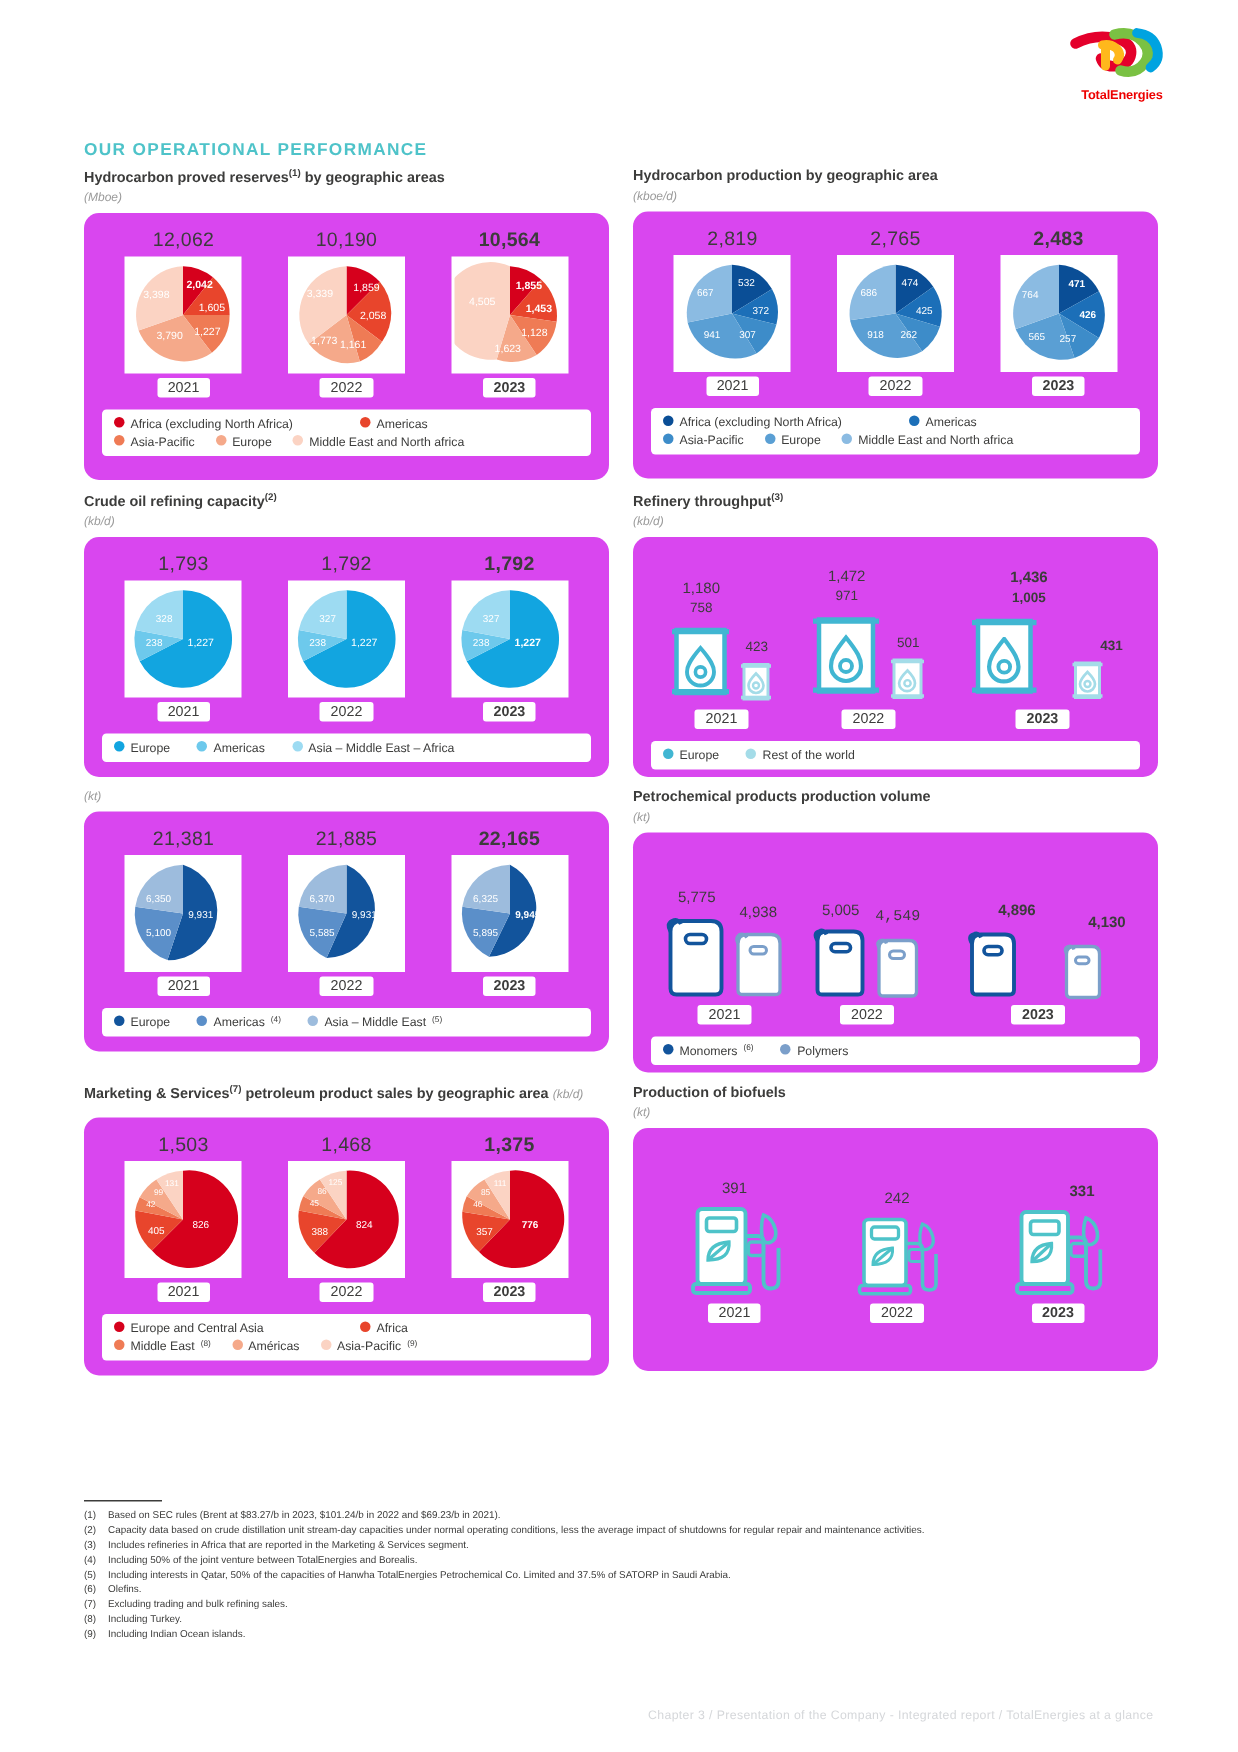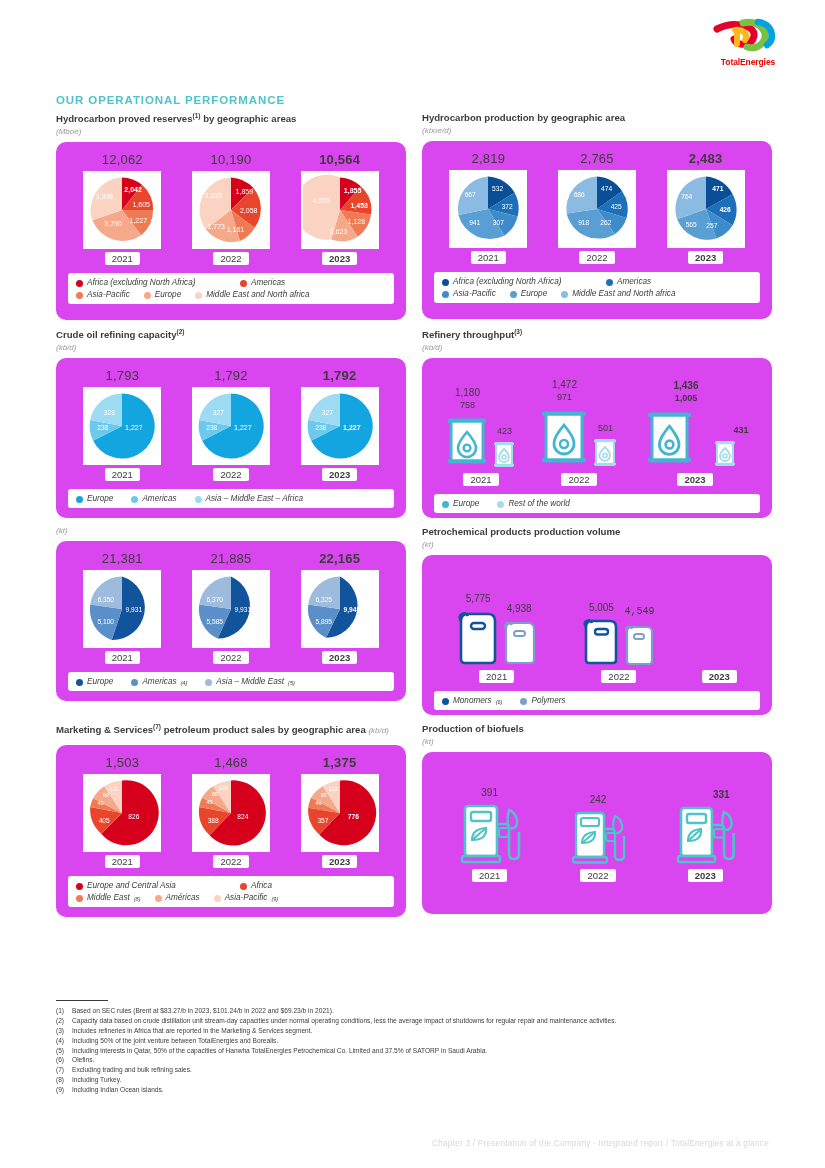--- a/index.html
+++ b/index.html
@@ -64,21 +64,21 @@
 
   .pie-box { background: #fff; padding: 2px; display: flex; align-items: center; justify-content: center; }
 
   
   .legend {
     background: #ffffff; border-radius: 3px;
     margin-top: 8px; padding: 5px 8px;
     display: flex; flex-wrap: wrap; gap: 3px 14px;
     font-size: 8.2px; color: #3c3c3b;
   }
-  .legend-item { display: flex; align-items: flex-end; gap: 4px; font-style: italic; }
+  .legend-item { display: flex; align-items: flex-start; gap: 4px; }
   .legend-item sup { font-size: 5.5px; }
   .dot { width: 7px; height: 7px; border-radius: 50%; flex: none; }
 
   .legend.cols5 .legend-item:nth-child(1) { width: 150px; }
   .legend.cols5 .legend-item:nth-child(2) { width: 80px; }
   .legend.cols3 { gap: 3px 18px; }
 
   
   .footnotes {
     position: absolute; left: 56px; top: 1000px; width: 720px;
@@ -599,20 +599,38 @@
                     <path d="M4 12 q0 -5 5 -5 h15 q5 0 5 5 v29 q0 3 -3 3 h-19 q-3 0 -3 -3 z" fill="#fff" stroke="#7b9fca" stroke-width="2.2"></path>
                     <path d="M4 12 q-2 -4 1 -5 q3 -1 4 2" fill="none" stroke="#7b9fca" stroke-width="2.2"></path>
                     <rect x="11" y="14" width="10" height="5" rx="2.5" fill="none" stroke="#7b9fca" stroke-width="2"></rect>
                   </svg>
                 </div>
               </div>
               <div class="year">2022</div>
             </div>
 
             <div class="icon-col">
+              <div class="icon-pair">
+                <div class="stack">
+                  <div class="lbl bold" style="margin-bottom:3px;">4,896</div>
+                  <svg width="36" height="51" viewBox="0 0 36 51">
+                    <path d="M4 13 q0 -6 6 -6 h16 q6 0 6 6 v31 q0 3 -3 3 h-22 q-3 0 -3 -3 z" fill="#fff" stroke="#12549c" stroke-width="2.6"></path>
+                    <path d="M4 13 q-3 -5 1 -6 q3 -2 5 2" fill="none" stroke="#12549c" stroke-width="2.6"></path>
+                    <rect x="12" y="15" width="12" height="5.5" rx="2.7" fill="none" stroke="#12549c" stroke-width="2.4"></rect>
+                  </svg>
+                </div>
+                <div class="stack">
+                  <div class="lbl bold" style="margin-bottom:3px;">4,130</div>
+                  <svg width="29" height="43" viewBox="0 0 29 43">
+                    <path d="M4 12 q0 -5 5 -5 h12 q5 0 5 5 v26 q0 3 -3 3 h-16 q-3 0 -3 -3 z" fill="#fff" stroke="#7b9fca" stroke-width="2.2"></path>
+                    <path d="M4 12 q-2 -4 1 -5 q3 -1 4 2" fill="none" stroke="#7b9fca" stroke-width="2.2"></path>
+                    <rect x="10" y="14" width="9" height="4.5" rx="2.2" fill="none" stroke="#7b9fca" stroke-width="2"></rect>
+                  </svg>
+                </div>
+              </div>
               <div class="year bold">2023</div>
             </div>
 
           </div>
           <div class="legend cols3">
             <div class="legend-item">
                 <span class="dot" style="background:#12549c"></span>
                 <span>Monomers</span>
                 <sup>(6)</sup>
               </div>

